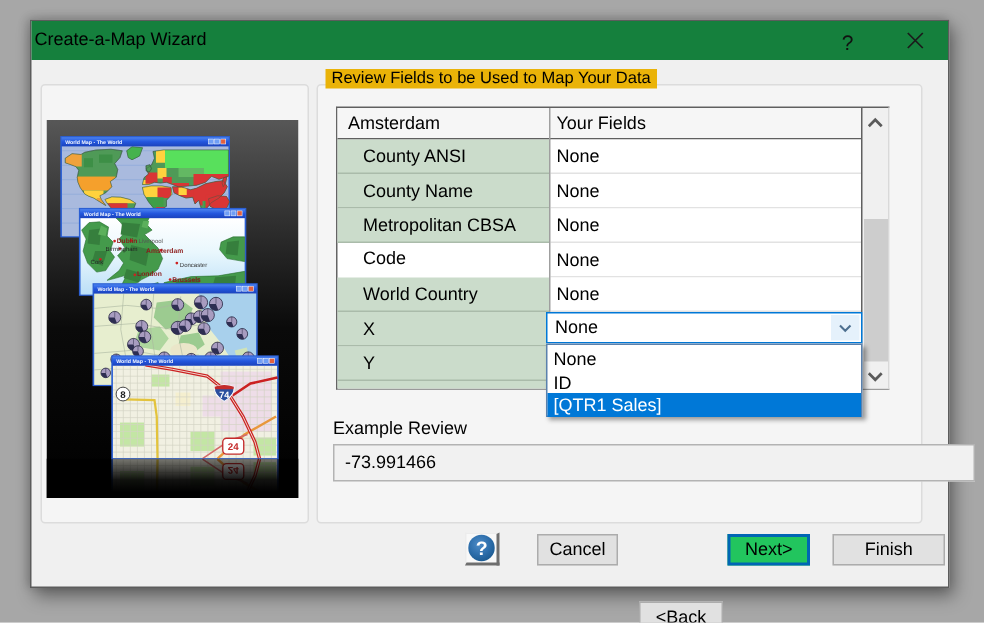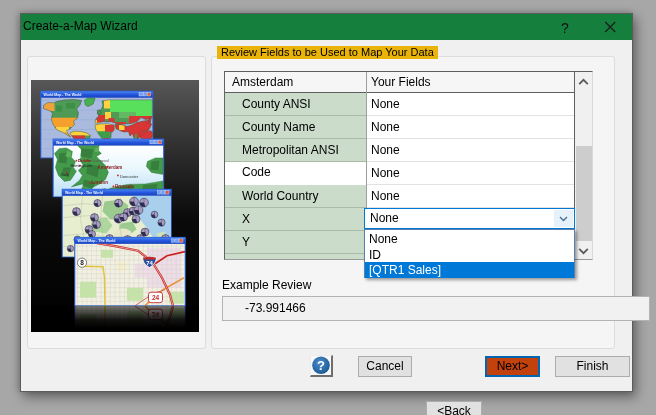--- a/index.html
+++ b/index.html
@@ -35,27 +35,27 @@
            border:1px solid #0078d7; z-index:4; font-size:12px; }
   #combo .txt { position:absolute; left:5px; top:0; line-height:19px; }
   #cbtn { position:absolute; right:1px; top:1px; width:19px; height:17px; background:#e5f1fb; }
   #dlist { position:absolute; left:343px; top:215px; width:211px; height:49px; background:#fff;
            border:1px solid #5a81ad; z-index:5; box-shadow:2px 2px 3px rgba(0,0,0,.38); font-size:12px; }
   .ditem { position:absolute; left:0; width:209px; height:16px; line-height:16px; padding-left:4px; color:#000; }
   .dsel { background:#0078d7; color:#fff; }
   
   #exlabel { position:absolute; left:201px; top:264px; font-size:12px; color:#000; }
   #exbox { position:absolute; left:201px; top:282px; width:428px; height:25px; background:#f1f1f1;
-           border:1px solid #b3b3b3; font-size:12px; line-height:23px; padding-left:22px; color:#000; }
+           border:1px solid #b3b3b3; font-size:12px; line-height:23px; padding-left:7px; color:#000; }
   
   .btn { position:absolute; top:342px; height:21px; background:#e1e1e1; border:1px solid #acacac;
          font-size:12px; text-align:center; line-height:19px; color:#000; }
   #bcancel { left:337px; width:54px; }
   #bback  { left:405px; width:56px;margin-top:45px; }
-  #bnext  { left:464px; width:55px; border:2px solid #0066b4; line-height:17px; background:#c2410c;}
+  #bnext  { left:464px; width:55px; border:2px solid #0066b4; line-height:17px; background:#22c55e;}
   #bfinish{ left:534px; width:75px; }
   #bhelp { position:absolute; left:289px; top:341px; width:23px; height:22px; background:#f8f8f8;
            border-right:2px solid #6e6e6e; border-bottom:2px solid #6e6e6e;
            border-left:1px solid #ececec; border-top:1px solid #ececec; }
 </style>
 </head>
 <body>
 <div id="dlg">
   <div id="titlebar">
     <span id="title">Create-a-Map Wizard</span>
@@ -398,21 +398,21 @@
 
   <div id="tbl">
     <div id="thead">
       <span style="position:absolute;left:7px;top:3px;">Amsterdam</span>
       <span style="position:absolute;left:146px;top:3px;">Your Fields</span>
     </div>
     <div class="gcell" style="top:21px;">County ANSI</div>
     <div class="wcell" style="top:21px;">None</div>
     <div class="gcell" style="top:44px;">County Name</div>
     <div class="wcell" style="top:44px;">None</div>
-    <div class="gcell" style="top:67px;">Metropolitan ANSI Code</div>
+    <div class="gcell" style="top:67px;">Metropolitan CBSA Code</div>
     <div class="wcell" style="top:67px;">None</div>
     <div class="wcell" style="top:90px;">None</div>
     <div class="gcell" style="top:113px;">World Country</div>
     <div class="wcell" style="top:113px;">None</div>
     <div class="gcell" style="top:136px;">X</div>
     <div class="wcell" style="top:136px;"></div>
     <div class="gcell" style="top:159px;">Y</div>
     <div class="wcell" style="top:159px;"></div>
     <div class="gcell" style="top:182px; height:5px; border-bottom:none;"></div>
     <div id="coldiv"></div>

